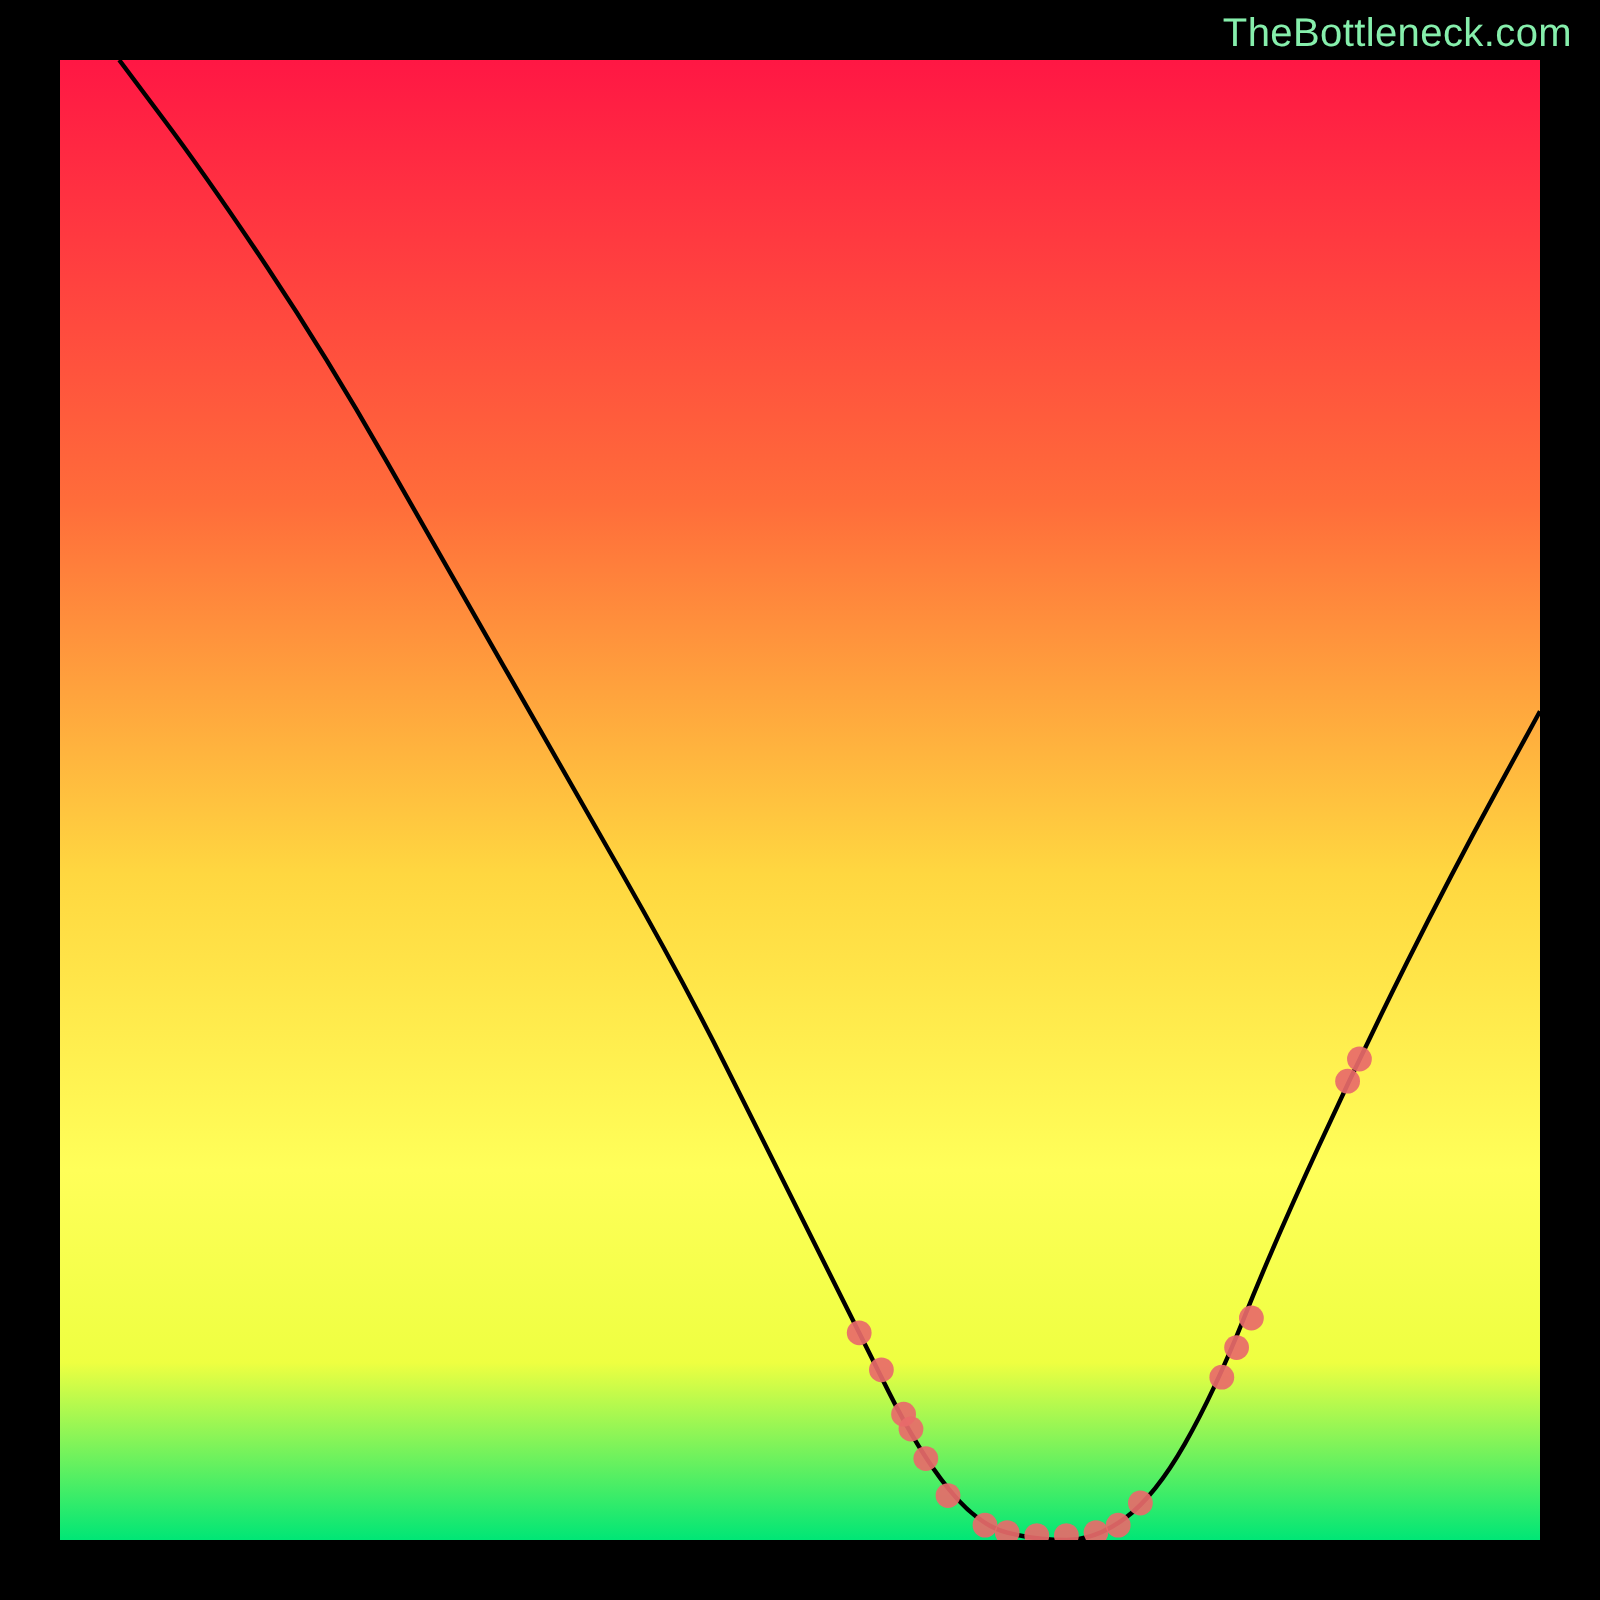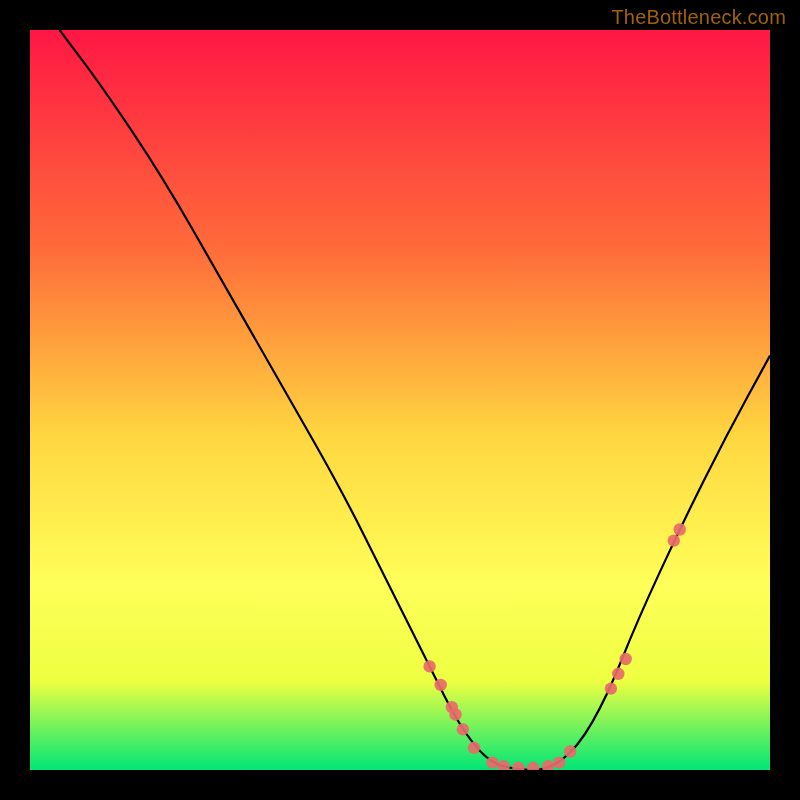--- a/index.html
+++ b/index.html
@@ -7,21 +7,21 @@
     width: 800px;
     height: 800px;
     background: #000;
     position: relative;
     font-family: Arial, sans-serif;
   }
   .watermark {
     position: absolute;
     top: 6px;
     right: 14px;
-    color: #a16207;
+    color: #86efac;
     font-size: 20px;
     font-weight: normal;
     z-index: 10;
     letter-spacing: 0.2px;
   }
   .plot-area {
     position: absolute;
     top: 30px;
     left: 30px;
     width: 740px;

